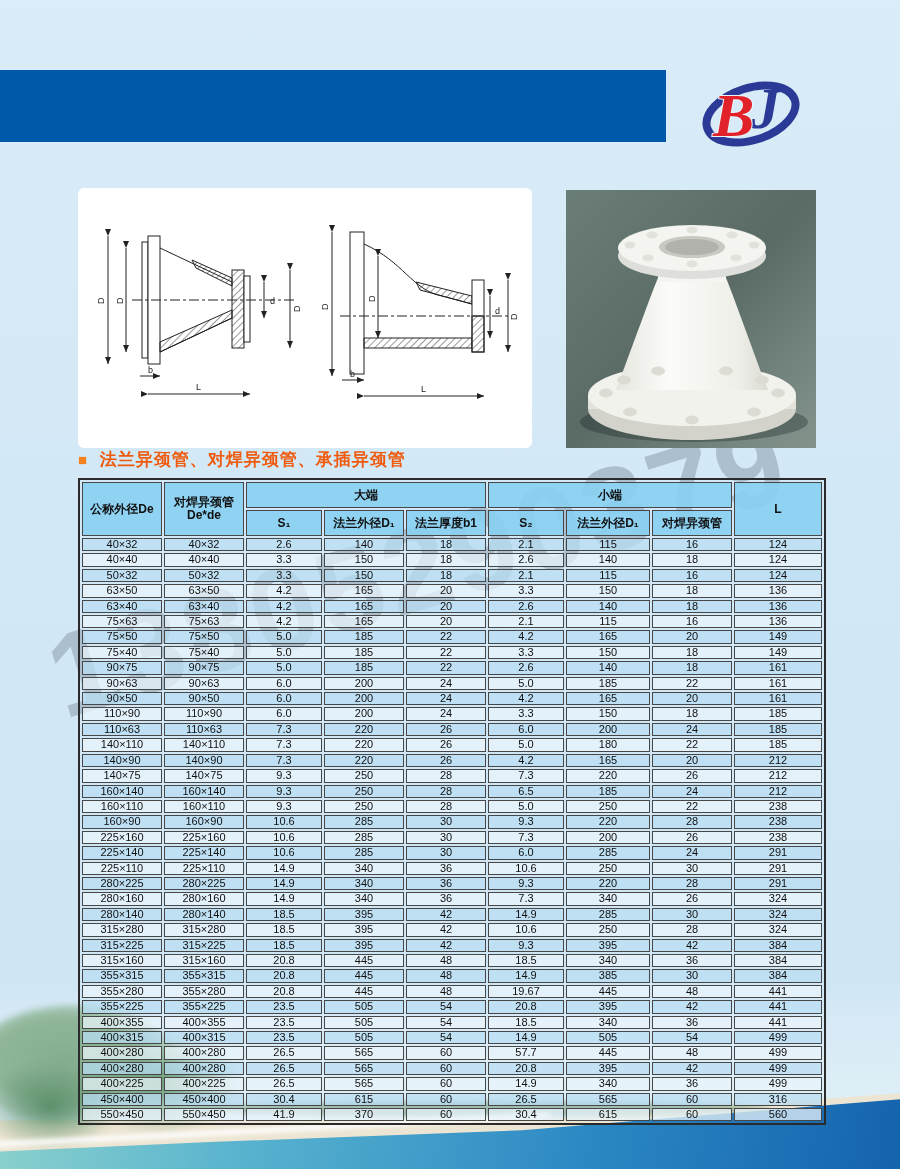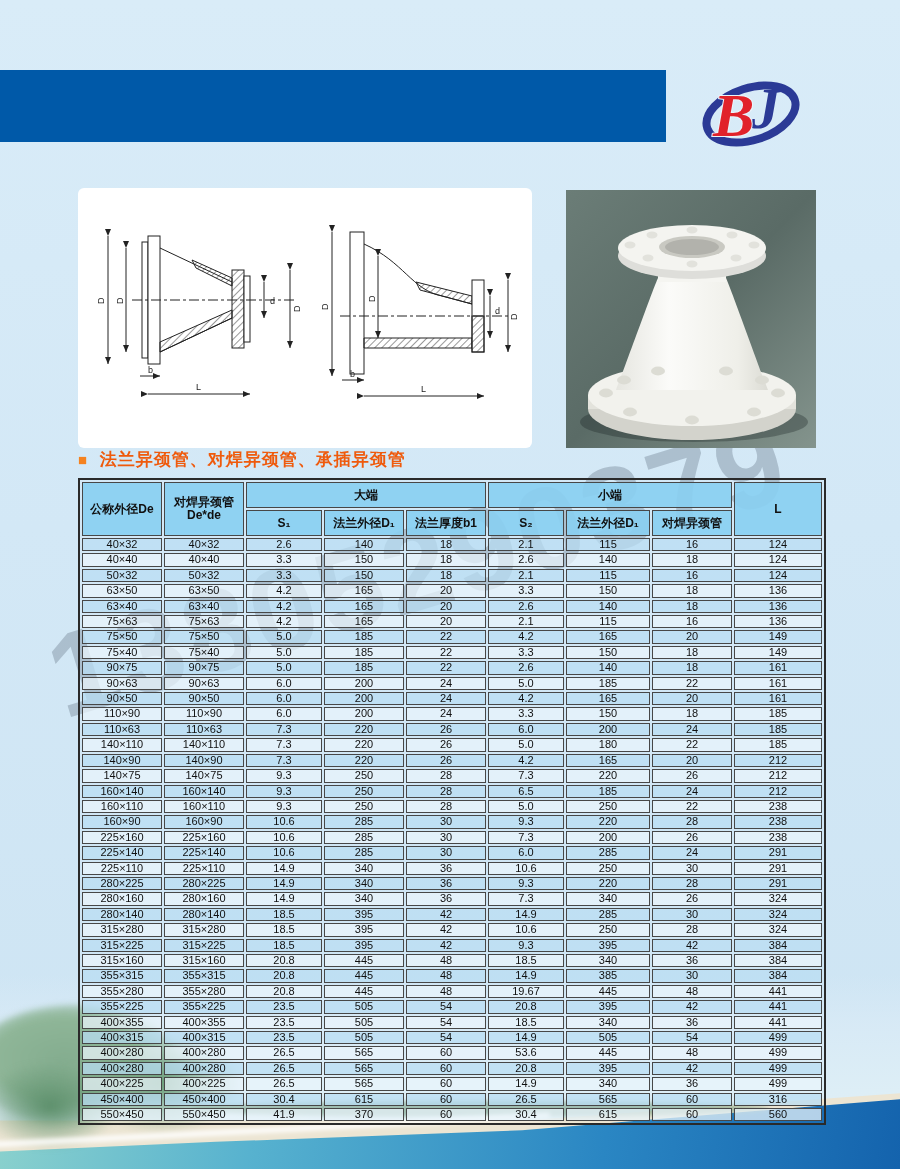--- a/index.html
+++ b/index.html
@@ -613,21 +613,21 @@
           <td>505</td>
           <td>54</td>
           <td>499</td>
         </tr>
         <tr>
           <td>400×280</td>
           <td>400×280</td>
           <td>26.5</td>
           <td>565</td>
           <td>60</td>
-          <td>53.6</td>
+          <td>57.7</td>
           <td>445</td>
           <td>48</td>
           <td>499</td>
         </tr>
         <tr>
           <td>400×280</td>
           <td>400×280</td>
           <td>26.5</td>
           <td>565</td>
           <td>60</td>

